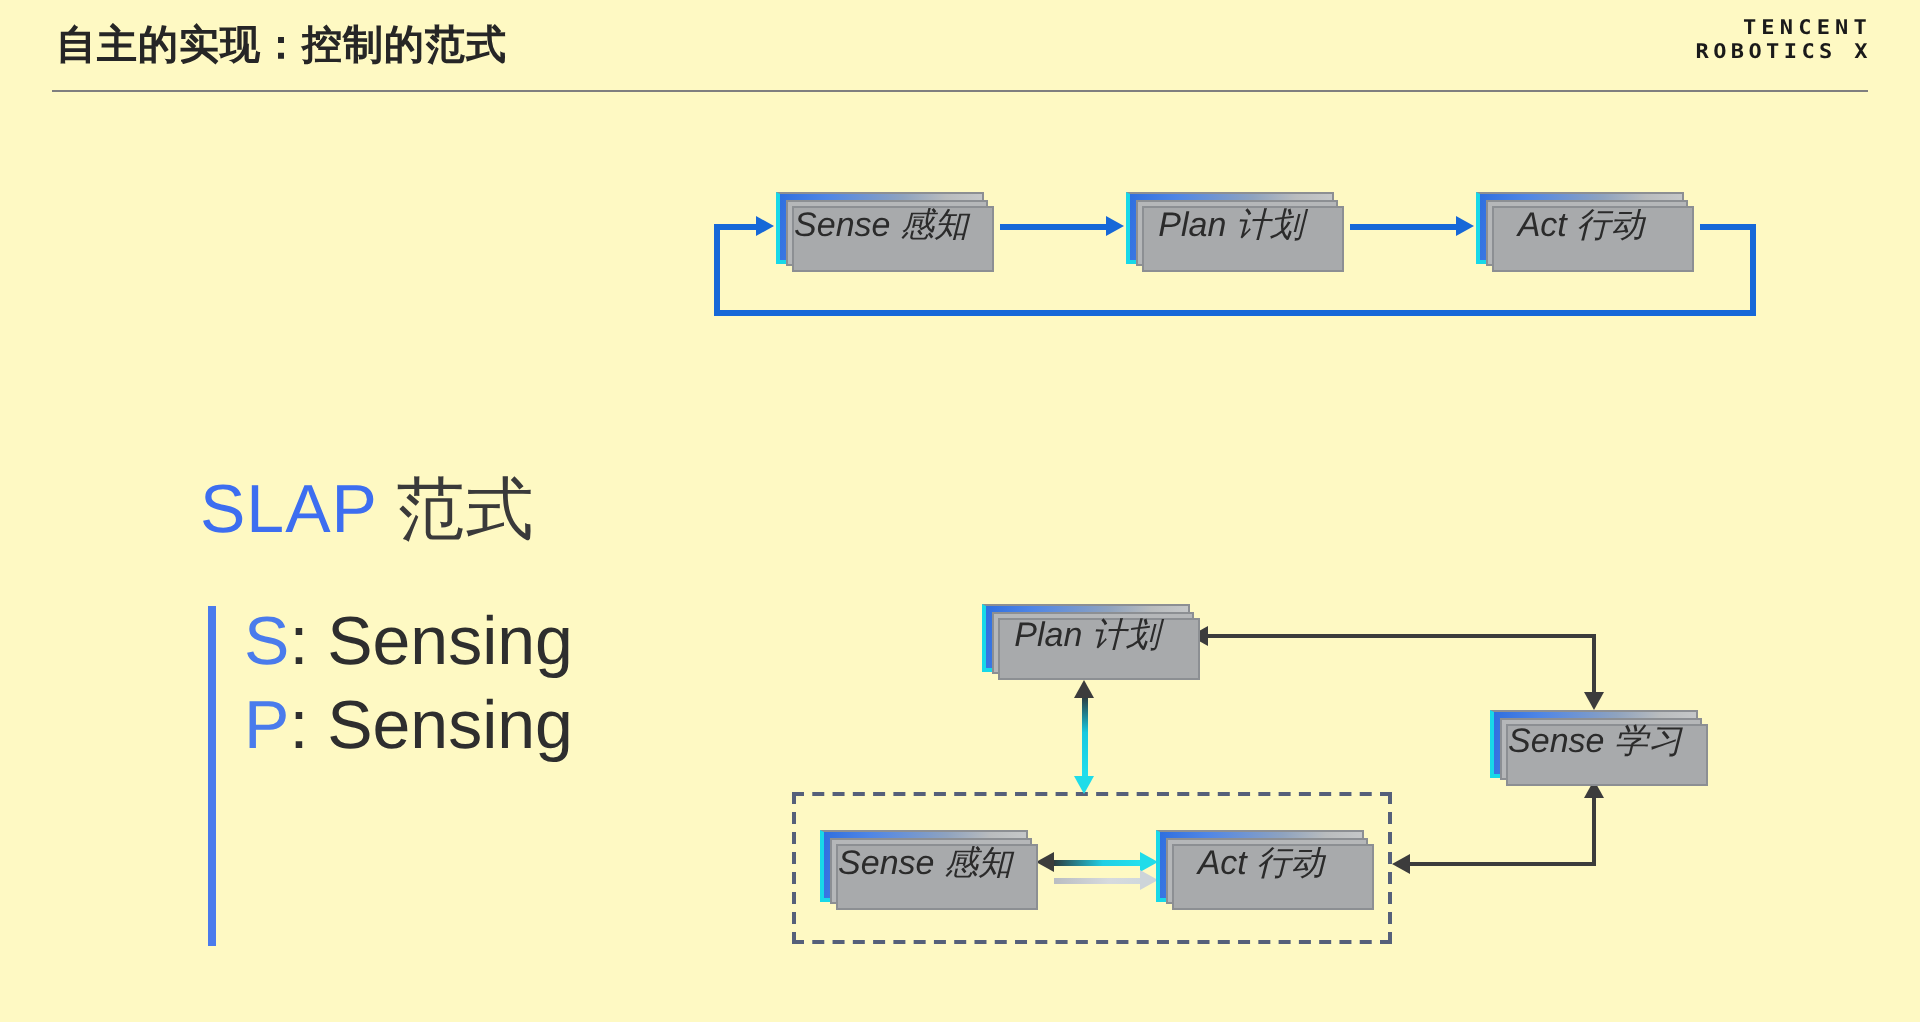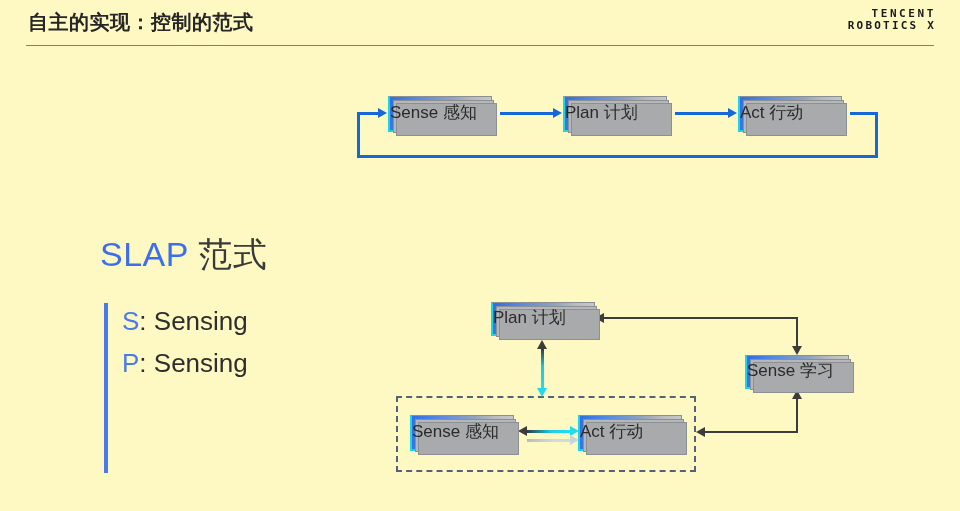--- a/index.html
+++ b/index.html
@@ -77,41 +77,43 @@
     width: 4px;
     height: 170px;
     background: #4a7bec;
   }
   #slap-list ul {
     list-style: none;
     margin: 0;
     padding: 0 0 0 18px;
   }
   #slap-list li {
-    font-size: 26px;
+    font-size: 34px;
     line-height: 42px;
     color: #2e2e2e;
     white-space: nowrap;
   }
   #slap-list li .key { color: #4a7bec; }
 
   
   .pbox {
     position: absolute;
     box-sizing: border-box;
     background: linear-gradient(100deg, #2f6fe0 0%, #4f86e6 22%, #8fa3bf 58%, #b9bcbe 78%, #c9cbcc 100%);
     border: 1px solid #8c8f93;
     border-left: 2px solid #18d8e8;
     border-bottom: 2px solid #18d8e8;
     display: flex;
     align-items: center;
+    justify-content: center;
     color: #2b2b2b;
     font-size: 17px;
     white-space: nowrap;
     z-index: 4;
+    font-style: italic;
   }
   .pbox .lbl { position: relative; top: -1px; }
   
   .pbox::before,
   .pbox::after {
     content: "";
     position: absolute;
     background: #b5b7b9;
     border: 1px solid #8c8f93;
     z-index: -1;

